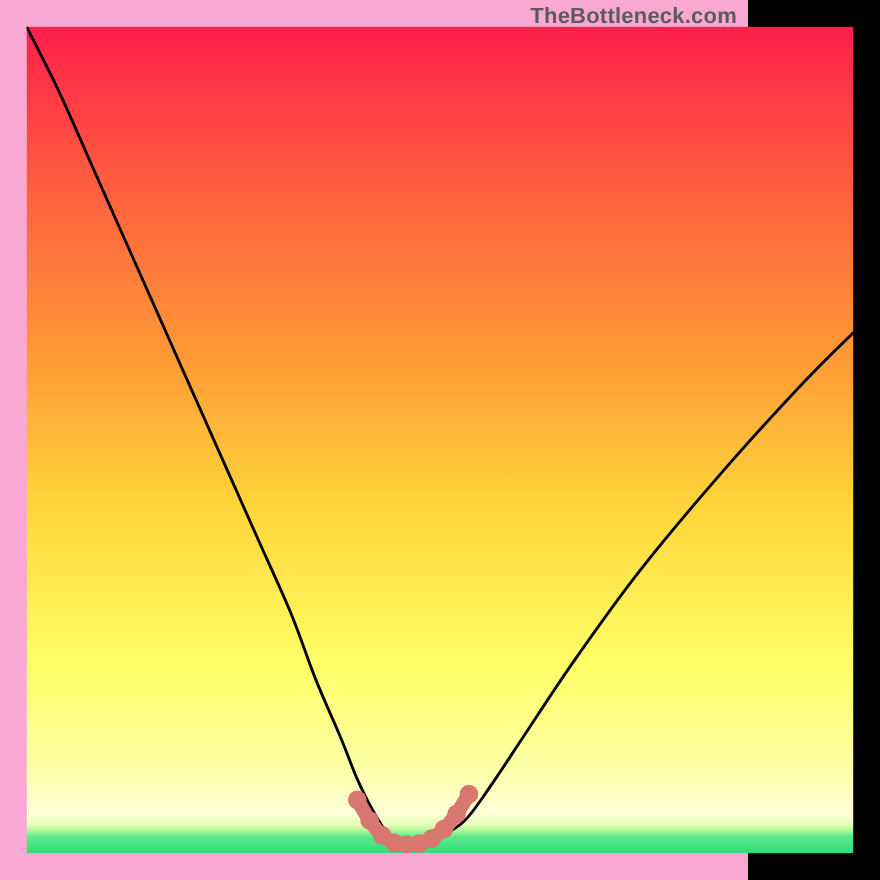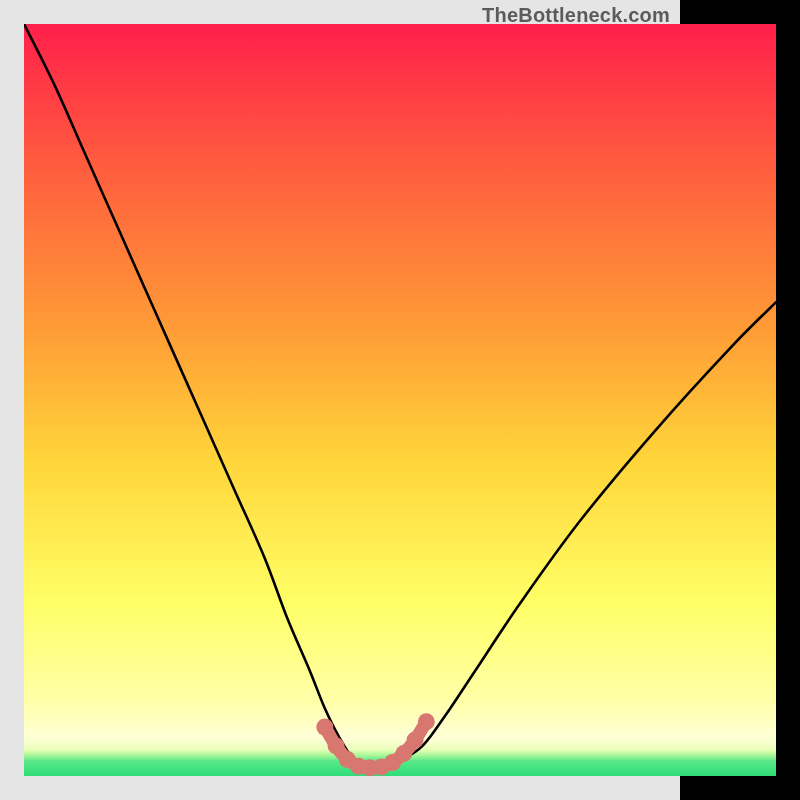--- a/index.html
+++ b/index.html
@@ -10,21 +10,21 @@
     overflow: hidden;
     background: #000;
     font-family: Arial, Helvetica, sans-serif;
   }
   .frame {
     position: absolute;
     left: 0;
     top: 0;
     width: 680px;
     height: 800px;
-    background: #e5e5e5;
+    background: #f9a8d4;
   }
   .plot {
     position: absolute;
     left: 24px;
     top: 24px;
     width: 752px;
     height: 752px;
     overflow: hidden;
   }
   .watermark {

